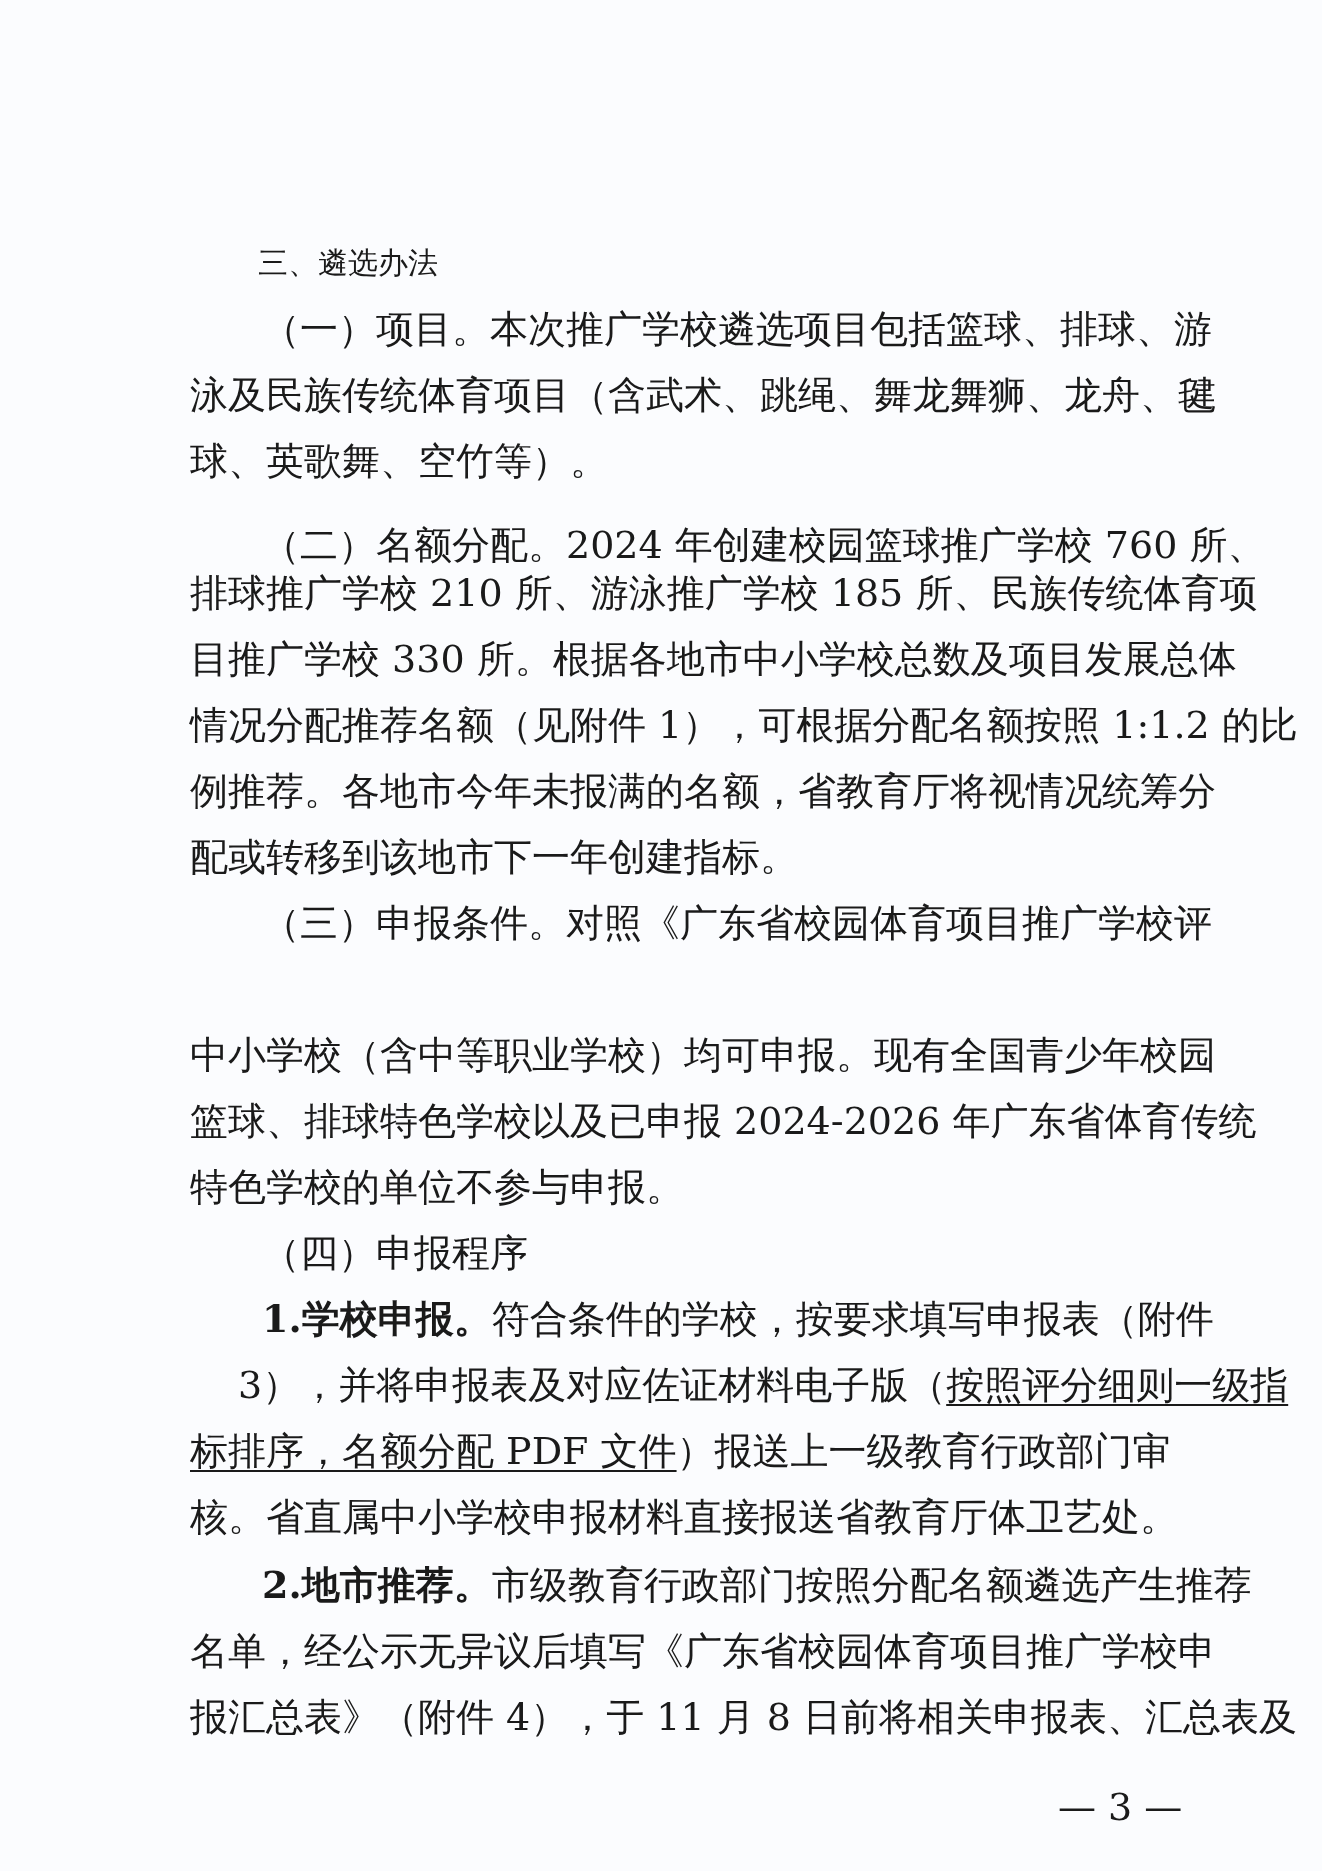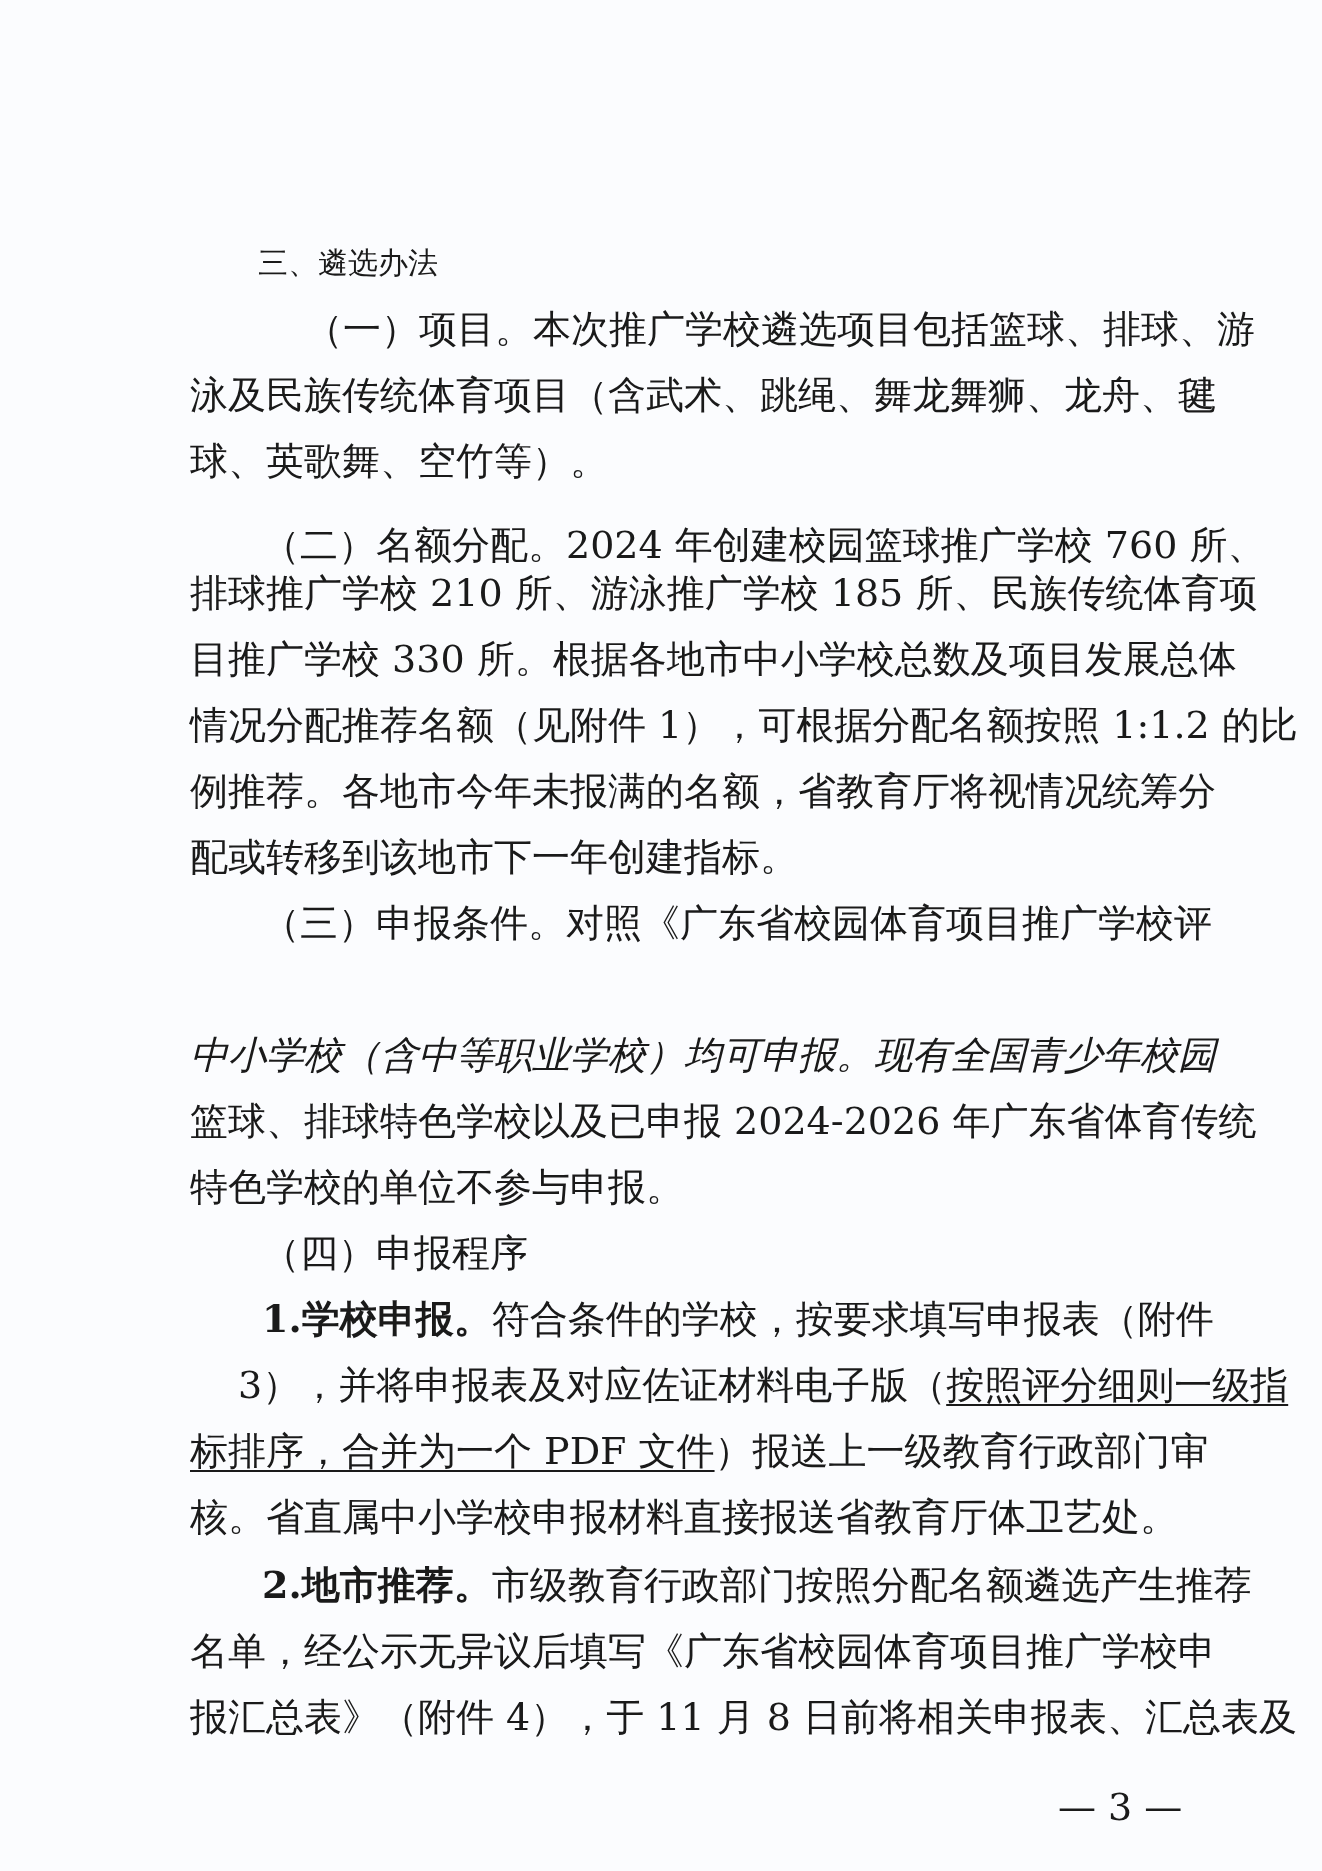--- a/index.html
+++ b/index.html
@@ -36,46 +36,46 @@
     white-space: nowrap;
   }
 </style>
 </head>
 <body>
 
 <div class="page">
 
   <div class="line heading short" style="top:238px;">三、遴选办法</div>
 
-  <div class="line indent" style="top:304px;margin-left:43px;">（一）项目。本次推广学校遴选项目包括篮球、排球、游</div>
+  <div class="line indent" style="top:304px;">（一）项目。本次推广学校遴选项目包括篮球、排球、游</div>
   <div class="line" style="top:370px;">泳及民族传统体育项目（含武术、跳绳、舞龙舞狮、龙舟、毽</div>
   <div class="line short" style="top:436px;">球、英歌舞、空竹等）。</div>
 
   <div class="line indent" style="top:520px;">（二）名额分配。2024 年创建校园篮球推广学校 760 所、</div>
   <div class="line" style="top:568px;">排球推广学校 210 所、游泳推广学校 185 所、民族传统体育项</div>
   <div class="line" style="top:634px;">目推广学校 330 所。根据各地市中小学校总数及项目发展总体</div>
   <div class="line" style="top:700px;">情况分配推荐名额（见附件 1），可根据分配名额按照 1:1.2 的比</div>
   <div class="line short" style="top:832px;">配或转移到该地市下一年创建指标。</div>
   <div class="line" style="top:766px;">例推荐。各地市今年未报满的名额，省教育厅将视情况统筹分</div>
 
   <div class="line indent" style="top:898px;">（三）申报条件。对照《广东省校园体育项目推广学校评</div>
-  <div class="line" style="top:1030px;font-style:italic;">中小学校（含中等职业学校）均可申报。现有全国青少年校园</div>
+  <div class="line" style="top:1030px;">中小学校（含中等职业学校）均可申报。现有全国青少年校园</div>
   <div class="line" style="top:1096px;">篮球、排球特色学校以及已申报 2024-2026 年广东省体育传统</div>
   <div class="line short" style="top:1162px;">特色学校的单位不参与申报。</div>
 
   <div class="line indent short" style="top:1228px;">（四）申报程序</div>
 
   <div class="line indent" style="top:1294px;">
     <span class="bold">1.学校申报。</span><span>符合条件的学校，按要求填写申报表（附件</span>
   </div>
   <div class="line" style="top:1360px;margin-left:48px;">
     <span>3），并将申报表及对应佐证材料电子版（</span><span class="ul">按照评分细则一级指</span>
   </div>
   <div class="line" style="top:1426px;">
-    <span class="ul">标排序，合并为一个 PDF 文件</span><span>）报送上一级教育行政部门审</span>
+    <span class="ul">标排序，名额分配 PDF 文件</span><span>）报送上一级教育行政部门审</span>
   </div>
   <div class="line short" style="top:1492px;">核。省直属中小学校申报材料直接报送省教育厅体卫艺处。</div>
 
   <div class="line indent" style="top:1560px;">
     <span class="bold">2.地市推荐。</span><span>市级教育行政部门按照分配名额遴选产生推荐</span>
   </div>
   <div class="line" style="top:1626px;">名单，经公示无异议后填写《广东省校园体育项目推广学校申</div>
   <div class="line" style="top:1692px;">报汇总表》（附件 4），于 11 月 8 日前将相关申报表、汇总表及</div>
 
   <div class="page-num">— 3 —</div>

